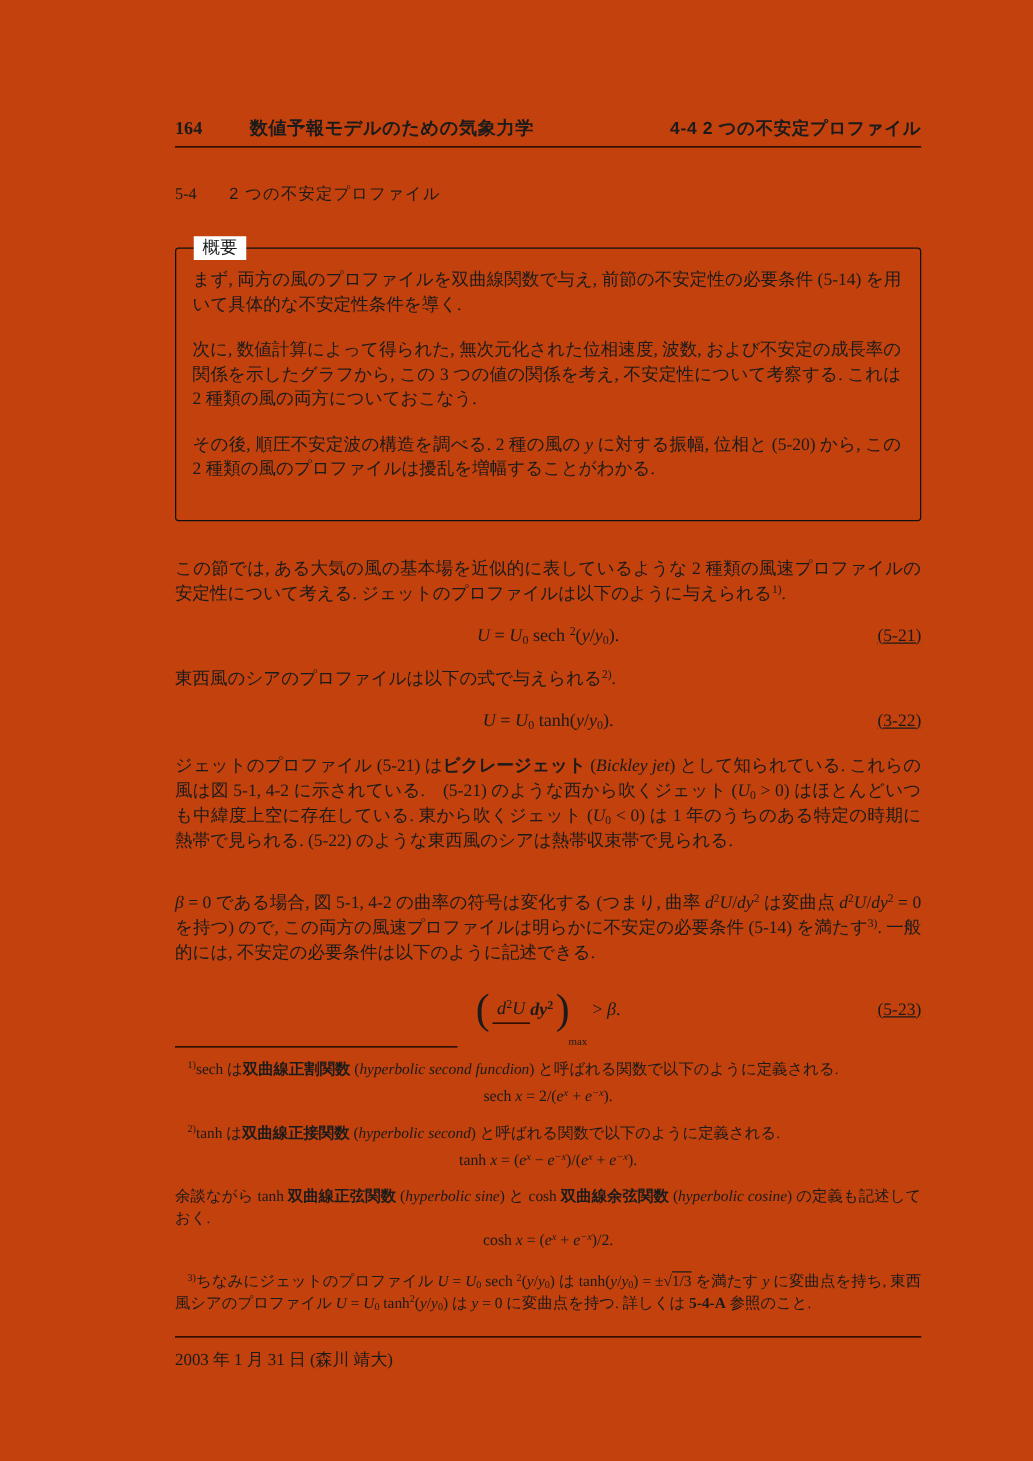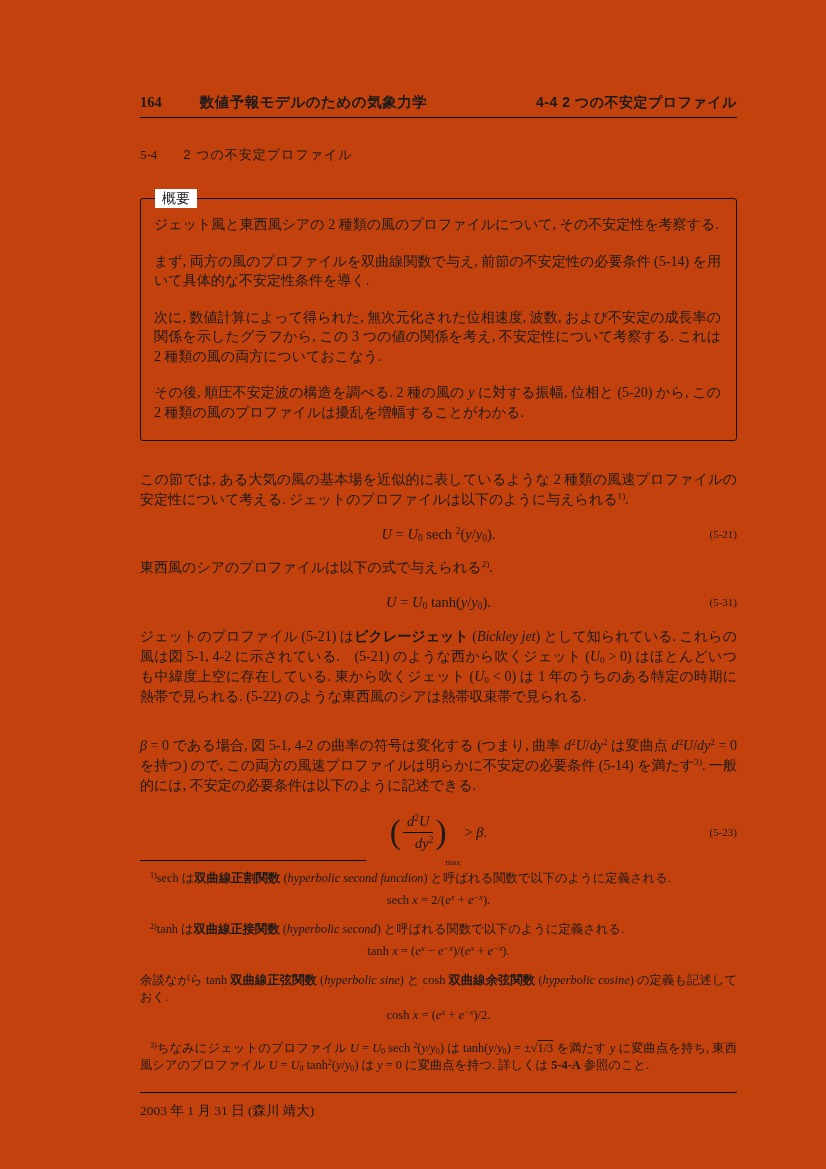--- a/index.html
+++ b/index.html
@@ -46,39 +46,39 @@
   .box-label {
     position: absolute; top: -10px; left: 14px;
     background: #fff; padding: 0 7px;
     font-size: 14px; line-height: 19px;
   }
   .summary-box p {
     font-size: 14px; line-height: 19.5px;
     text-align: justify;
     margin-bottom: 17px;
   }
-  .summary-box p:last-child { margin-bottom: 4px; }
+  .summary-box p:last-child { margin-bottom: 16px; }
   
   .body-block { margin-top: 29px; }
   .body-block p { font-size: 14px; line-height: 20px; text-align: justify; }
   .para-gap { margin-top: 29px; }
   
   .eq-display {
     position: relative;
     display: flex; justify-content: center; align-items: center;
     font-size: 14.5px; margin: 12px 0;
     min-height: 24px;
   }
-  .eq-tag { position: absolute; right: 0; top: 50%; transform: translateY(-50%); font-size: 11px; }
+  .eq-tag { position: absolute; right: 0; top: 50%; transform: translateY(-50%); font-size: 14px; text-decoration: underline; }
   .eq523 { margin: 14px 0 4px; min-height: 44px; }
   .eq523-body { display: inline-flex; align-items: center; }
   .bp { font-size: 230%; font-weight: normal; line-height: 0.85; display: inline-block; transform: scaleY(1.02); }
-  .frac { display: inline-flex; flex-direction: column; align-items: flex-end; margin: 0 2px; line-height: 1.25; }
+  .frac { display: inline-flex; flex-direction: row; align-items: flex-start; margin: 0 2px; line-height: 1.25; }
   .fnum { border-bottom: 1.1px solid #000; padding: 0 4px 1px; }
-  .fden { padding-top: 1px; }
+  .fden { padding-top: 1px; font-weight: bold; }
   .fmax { font-size: 0.6em; align-self: flex-end; position: relative; top: 15px; left: -1px; margin-right: 3px; }
   
   .i  { font-style: italic; font-family: "Liberation Serif", "DejaVu Serif", serif; }
   .b  { font-weight: bold; font-family: "Liberation Sans", "DejaVu Sans", sans-serif; }
   .bs { font-weight: bold; }
   .sup { font-size: 0.66em; vertical-align: 0.52em; line-height: 0; }
   .sub { font-size: 0.66em; vertical-align: -0.2em; line-height: 0; }
   .sup.i, .sub.i { font-style: italic; }
   .ov { text-decoration: overline; }
   
@@ -105,39 +105,38 @@
     <span class="section-ref">4-4 2 つの不安定プロファイル</span>
   </header>
 
   <h1 class="section-title">
     <span class="title-num">5-4</span>
     <span class="title-text">2 つの不安定プロファイル</span>
   </h1>
 
   <div class="summary-box">
     <span class="box-label">概要</span>
-    <p>ジェット風と東西風シアの 2 種類の風のプロファイルについて, その不安定性を考察する.</p>
     <p>まず, 両方の風のプロファイルを双曲線関数で与え, 前節の不安定性の必要条件 (5-14) を用いて具体的な不安定性条件を導く.</p>
     <p>次に, 数値計算によって得られた, 無次元化された位相速度, 波数, および不安定の成長率の関係を示したグラフから, この 3 つの値の関係を考え, 不安定性について考察する. これは 2 種類の風の両方についておこなう.</p>
     <p><span>その後, 順圧不安定波の構造を調べる. 2 種の風の </span><span class="i">y</span><span> に対する振幅, 位相と (5-20) から, この 2 種類の風のプロファイルは擾乱を増幅することがわかる.</span></p>
   </div>
 
   <main class="body-block">
     <p><span>この節では, ある大気の風の基本場を近似的に表しているような 2 種類の風速プロファイルの安定性について考える. ジェットのプロファイルは以下のように与えられる</span><span class="sup">1)</span><span>.</span></p>
 
     <div class="eq-display">
       <span><span class="i">U</span><span> = </span><span class="i">U</span><span class="sub">0</span><span> sech </span><span class="sup">2</span><span>(</span><span class="i">y</span><span>/</span><span class="i">y</span><span class="sub">0</span><span>).</span></span>
       <span class="eq-tag">(5-21)</span>
     </div>
 
     <p><span>東西風のシアのプロファイルは以下の式で与えられる</span><span class="sup">2)</span><span>.</span></p>
 
     <div class="eq-display">
       <span><span class="i">U</span><span> = </span><span class="i">U</span><span class="sub">0</span><span> tanh(</span><span class="i">y</span><span>/</span><span class="i">y</span><span class="sub">0</span><span>).</span></span>
-      <span class="eq-tag">(5-31)</span>
+      <span class="eq-tag">(3-22)</span>
     </div>
 
     <p><span>ジェットのプロファイル (5-21) は</span><span class="b">ビクレージェット</span><span> (</span><span class="i">Bickley jet</span><span>) として知られている. これらの風は図 5-1, 4-2 に示されている.　(5-21) のような西から吹くジェット (</span><span class="i">U</span><span class="sub">0</span><span> &gt; 0) はほとんどいつも中緯度上空に存在している. 東から吹くジェット (</span><span class="i">U</span><span class="sub">0</span><span> &lt; 0) は 1 年のうちのある特定の時期に熱帯で見られる. (5-22) のような東西風のシアは熱帯収束帯で見られる.</span></p>
 
     <p class="para-gap"><span class="i">β</span><span> = 0 である場合, 図 5-1, 4-2 の曲率の符号は変化する (つまり, 曲率 </span><span class="i">d</span><span class="sup">2</span><span class="i">U</span><span>/</span><span class="i">d</span><span class="i">y</span><span class="sup">2</span><span> は変曲点 </span><span class="i">d</span><span class="sup">2</span><span class="i">U</span><span>/</span><span class="i">d</span><span class="i">y</span><span class="sup">2</span><span> = 0 を持つ) ので, この両方の風速プロファイルは明らかに不安定の必要条件 (5-14) を満たす</span><span class="sup">3)</span><span>. 一般的には, 不安定の必要条件は以下のように記述できる.</span></p>
 
     <div class="eq-display eq523">
       <span class="eq523-body">
         <span class="bp">(</span>
         <span class="frac">

